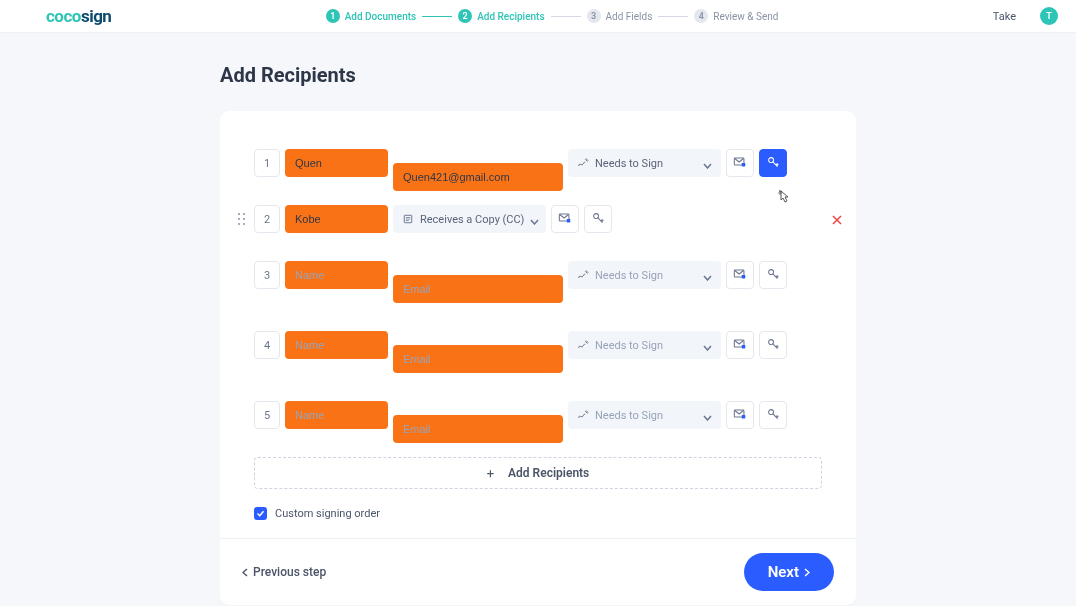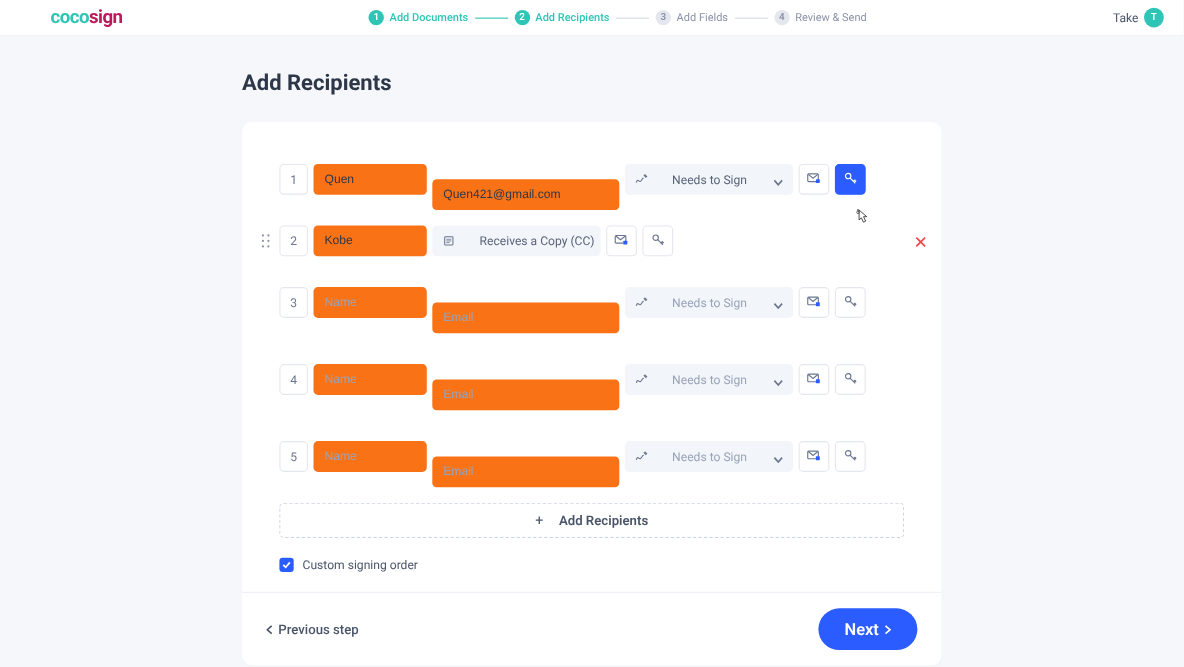--- a/index.html
+++ b/index.html
@@ -1,42 +1,42 @@
 <!DOCTYPE html>
 <html><head>
 <meta charset="utf-8">
 <style>
 * { box-sizing: border-box; margin: 0; padding: 0; }
 body { font-family: -apple-system, BlinkMacSystemFont, 'Segoe UI', Roboto, sans-serif; background: #f5f7fb; width: 1076px; height: 606px; overflow: hidden; }
 .header { background: #fff; height: 33px; display: flex; align-items: center; justify-content: space-between; padding: 0 18px; border-bottom: 1px solid #eef0f5; }
 .logo { display: flex; align-items: center; gap: 0; font-size: 17px; font-weight: 700; letter-spacing: -0.5px; margin-left: 28px; }
 .logo-coco { color: #2ec5b6; }
-.logo-sign { color: #be185d; }
+.logo-sign { color: #0c4a6e; }
 .stepper { display: flex; align-items: center; gap: 6px; }
 .step { display: flex; align-items: center; gap: 5px; font-size: 10px; }
 .step-num { width: 14px; height: 14px; border-radius: 50%; display: flex; align-items: center; justify-content: center; font-size: 9px; font-weight: 600; }
 .step.done .step-num, .step.active .step-num { background: #2ec5b6; color: #fff; }
 .step.done .step-label, .step.active .step-label { color: #2ec5b6; font-weight: 500; }
 .step.pending .step-num { background: #e4e7ee; color: #8a92a6; }
 .step.pending .step-label { color: #8a92a6; }
 .step-line { width: 30px; height: 1px; background: #d4d9e3; }
 .step-line.done { background: #2ec5b6; }
-.user { display: flex; align-items: center; gap: 5px; font-size: 11px; color: #4a5568; }
+.user { display: flex; align-items: center; gap: 24px; font-size: 11px; color: #4a5568; }
 .avatar { width: 18px; height: 18px; border-radius: 50%; background: #2ec5b6; color: #fff; display: flex; align-items: center; justify-content: center; font-size: 9px; font-weight: 600; }
 .container { padding: 30px 0 0 220px; }
 .page-title { font-size: 20px; font-weight: 700; color: #2d3748; margin-bottom: 24px; }
 .card { background: #fff; width: 636px; border-radius: 9px; box-shadow: 0 1px 3px rgba(0,0,0,0.02); padding: 24px 0 0 0; }
 .recipient-row { display: flex; align-items: center; gap: 5px; padding: 0 34px; margin-bottom: 14px; position: relative; }
 .drag-handle { position: absolute; left: 14px; width: 14px; color: #8a92a6; cursor: grab; display: flex; align-items: center; justify-content: center; }
 .row-num { width: 26px; height: 28px; border: 1px solid #e4e7ee; border-radius: 4px; display: flex; align-items: center; justify-content: center; font-size: 11px; color: #6b7690; margin-left: 0; }
 .input { height: 28px; background: #f97316; border: none; border-radius: 4px; padding: 0 10px; font-size: 11px; color: #2d3748; outline: none; }
 .input::placeholder { color: #99a3b8; }
 .name-input { width: 103px; }
 .email-input { width: 170px; margin-top: 28px; }
-.role-select { width: 153px; height: 28px; background: #f2f5fa; border-radius: 4px; display: flex; align-items: center; padding: 0 9px; gap: 22px; cursor: pointer; }
+.role-select { width: 153px; height: 28px; background: #f2f5fa; border-radius: 4px; display: flex; align-items: center; padding: 0 9px; gap: 6px; cursor: pointer; }
 .role-icon { color: #6b7690; flex-shrink: 0; }
 .role-text { font-size: 11px; color: #5a6478; flex: 1; white-space: nowrap; }
 .role-text.placeholder { color: #99a3b8; }
 .chevron { color: #6b7690; flex-shrink: 0; }
 .icon-btn { width: 28px; height: 28px; border: 1px solid #e4e7ee; border-radius: 4px; display: flex; align-items: center; justify-content: center; color: #6b7690; cursor: pointer; background: #fff; }
 .icon-btn.active { background: #2b5cff; border-color: #2b5cff; color: #fff; }
 .delete-btn { position: absolute; right: 14px; color: #ef4444; cursor: pointer; display: flex; align-items: center; }
 .add-btn { margin: 6px 34px 0; height: 32px; border: 1px dashed #cdd4e0; border-radius: 4px; display: flex; align-items: center; justify-content: center; gap: 14px; font-size: 12px; color: #4a5568; font-weight: 600; cursor: pointer; }
 .add-btn .plus { color: #4a5568; font-size: 13px; font-weight: 400; }
 .checkbox-row { display: flex; align-items: center; gap: 8px; padding: 18px 34px; font-size: 11px; color: #4a5568; }

